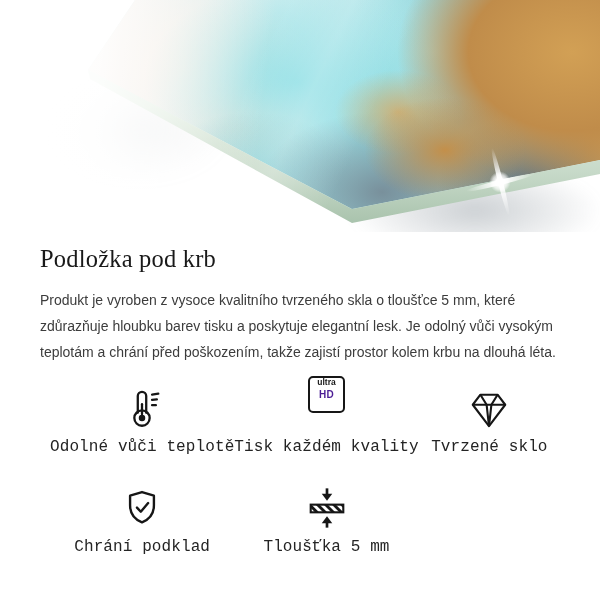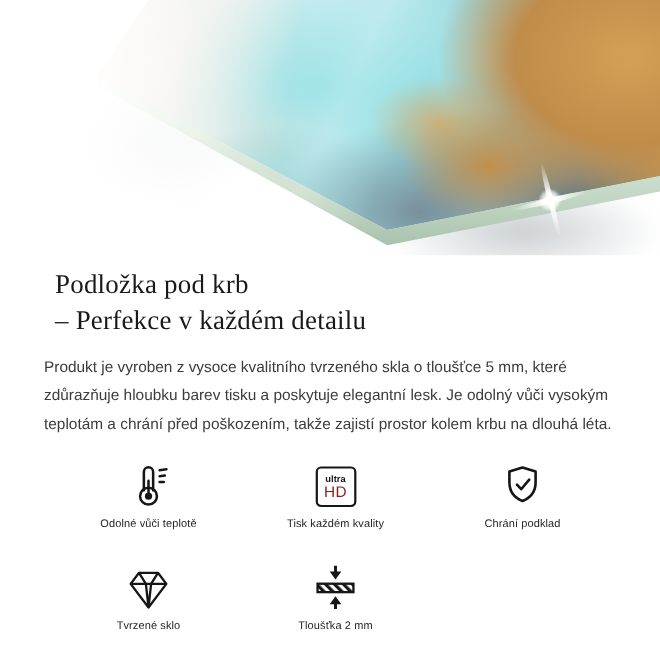--- a/index.html
+++ b/index.html
@@ -57,43 +57,43 @@
   .sparkle .ray-v{position:absolute;left:32.5px;top:0;width:5px;height:70px;border-radius:50%;
     background:linear-gradient(180deg,rgba(255,255,255,0),#ffffff 44%,#ffffff 56%,rgba(255,255,255,0));}
   .sparkle .core{position:absolute;left:25px;top:25px;width:20px;height:20px;
     background:radial-gradient(circle,#ffffff 0 28%,rgba(255,255,255,.65) 52%,rgba(255,255,255,0) 75%);}
 
   
   .content{padding:4px 30px 0 40px;}
   h1{
     font-family:"Liberation Serif", serif;font-weight:400;
     font-size:24.5px;line-height:33px;letter-spacing:.2px;
-    color:#191919;margin:6px 0 0 10px;
+    color:#191919;margin:6px 0 0 0;
   }
   .description{
     font-size:14px;line-height:26px;color:#3c3c3c;
     margin:12px 0 0 0;max-width:537px;
   }
 
   
   .features{
     display:grid;grid-template-columns:1fr 1fr 1fr;
     padding:0 10px;margin-top:20px;row-gap:29px;
   }
   .feature{display:flex;flex-direction:column;align-items:center;}
   .icon-box{height:46px;display:flex;align-items:flex-end;justify-content:center;}
-  .feature-label{margin-top:7px;font-size:10px;color:#242424;letter-spacing:.1px;white-space:nowrap;}
+  .feature-label{margin-top:7px;font-size:16px;color:#242424;letter-spacing:.1px;white-space:nowrap;font-family:Liberation Mono, monospace;}
 
   .uhd{
     width:33px;height:33px;border:2.6px solid #161616;border-radius:5px;
-    display:flex;flex-direction:column;align-items:center;justify-content:center;
-    margin-bottom:3px;
+    display:flex;flex-direction:column;align-items:center;
+    margin-bottom:18px;
   }
   .uhd-top{font-size:8.5px;font-weight:700;line-height:9px;color:#161616;}
-  .uhd-bottom{font-size:14px;font-weight:400;line-height:15px;color:#7f1d1d;letter-spacing:.3px;}
+  .uhd-bottom{font-size:10px;font-weight:700;line-height:15px;color:#4c1d95;letter-spacing:.3px;}
 
   .bevel{
     width:38px;height:38px;margin-bottom:3px;
     background:repeating-linear-gradient(-45deg,#161616 0 3.6px,transparent 3.6px 9px);
     clip-path:polygon(0 100%,100% 0,100% 100%);
   }
   svg{display:block;}
 </style>
 </head>
 <body>
@@ -109,21 +109,20 @@
     <div class="sparkle">
       <div class="ray-h"></div>
         <div class="ray-v"></div>
         <div class="core"></div>
     </div>
   </section>
 
   <section class="content">
     <h1>
       <span>Podložka pod krb</span><br>
-      <span>– Perfekce v každém detailu</span>
     </h1>
     <p class="description">Produkt je vyroben z vysoce kvalitního tvrzeného skla o tloušťce 5 mm, které zdůrazňuje hloubku barev tisku a poskytuje elegantní lesk. Je odolný vůči vysokým teplotám a chrání před poškozením, takže zajistí prostor kolem krbu na dlouhá léta.</p>
 
     <div class="features">
 
       <div class="feature">
         <div class="icon-box">
           <svg width="46" height="46" viewBox="0 0 48 48" fill="none" stroke="#161616" stroke-width="2.4" stroke-linecap="round">
             <path d="M19.6 29 V11.5 a4.4 4.4 0 0 1 8.8 0 V29"></path>
             <circle cx="24" cy="34.5" r="8"></circle>
@@ -142,54 +141,54 @@
           <div class="uhd">
             <span class="uhd-top">ultra</span>
             <span class="uhd-bottom">HD</span>
           </div>
         </div>
         <div class="feature-label">Tisk každém kvality</div>
       </div>
 
       <div class="feature">
         <div class="icon-box">
-          <svg width="44" height="44" viewBox="0 0 48 48" fill="none" stroke="#161616" stroke-width="2.6" stroke-linecap="round" stroke-linejoin="round">
-            <path d="M24 5.5 L37 9.5 V20 C37 29.5 31.5 35.6 24 38.6 C16.5 35.6 11 29.5 11 20 V9.5 Z"></path>
-            <path d="M18.5 22.5 l4.2 4.5 l8 -9.5"></path>
-          </svg>
-        </div>
-        <div class="feature-label">Chrání podklad</div>
-      </div>
-
-      <div class="feature">
-        <div class="icon-box">
           <svg width="46" height="42" viewBox="0 0 48 44" fill="none" stroke="#161616" stroke-width="2.2" stroke-linejoin="round">
             <path d="M15 6 H33 L41 16.5 L24 39 L7 16.5 Z"></path>
             <path d="M7 16.5 H41"></path>
             <path d="M15 6 L21.5 16.5 M33 6 L26.5 16.5"></path>
             <path d="M21.5 16.5 L24 39 M26.5 16.5 L24 39"></path>
           </svg>
         </div>
         <div class="feature-label">Tvrzené sklo</div>
+      </div>
+
+      <div class="feature">
+        <div class="icon-box">
+          <svg width="44" height="44" viewBox="0 0 48 48" fill="none" stroke="#161616" stroke-width="2.6" stroke-linecap="round" stroke-linejoin="round">
+            <path d="M24 5.5 L37 9.5 V20 C37 29.5 31.5 35.6 24 38.6 C16.5 35.6 11 29.5 11 20 V9.5 Z"></path>
+            <path d="M18.5 22.5 l4.2 4.5 l8 -9.5"></path>
+          </svg>
+        </div>
+        <div class="feature-label">Chrání podklad</div>
       </div>
 
 
       <div class="feature">
         <div class="icon-box">
           <svg width="46" height="46" viewBox="0 0 48 48" fill="none">
             <defs>
               <pattern id="hatchP" width="6" height="6" patternUnits="userSpaceOnUse" patternTransform="rotate(-45)">
                 <rect x="0" y="0" width="3" height="6" fill="#161616"></rect>
               </pattern>
             </defs>
             <rect x="7" y="20.5" width="34" height="8" fill="url(#hatchP)" stroke="#161616" stroke-width="2.2"></rect>
             <line x1="24" y1="3.5" x2="24" y2="9.5" stroke="#161616" stroke-width="2.8"></line>
             <polygon points="18.5,9 29.5,9 24,16.5" fill="#161616"></polygon>
             <line x1="24" y1="44.5" x2="24" y2="38.5" stroke="#161616" stroke-width="2.8"></line>
             <polygon points="18.5,40 29.5,40 24,32.5" fill="#161616"></polygon>
           </svg>
         </div>
-        <div class="feature-label">Tloušťka 2 mm</div>
+        <div class="feature-label">Tloušťka 5 mm</div>
       </div>
 
     </div>
   </section>
 </div>
 
 </body></html>

